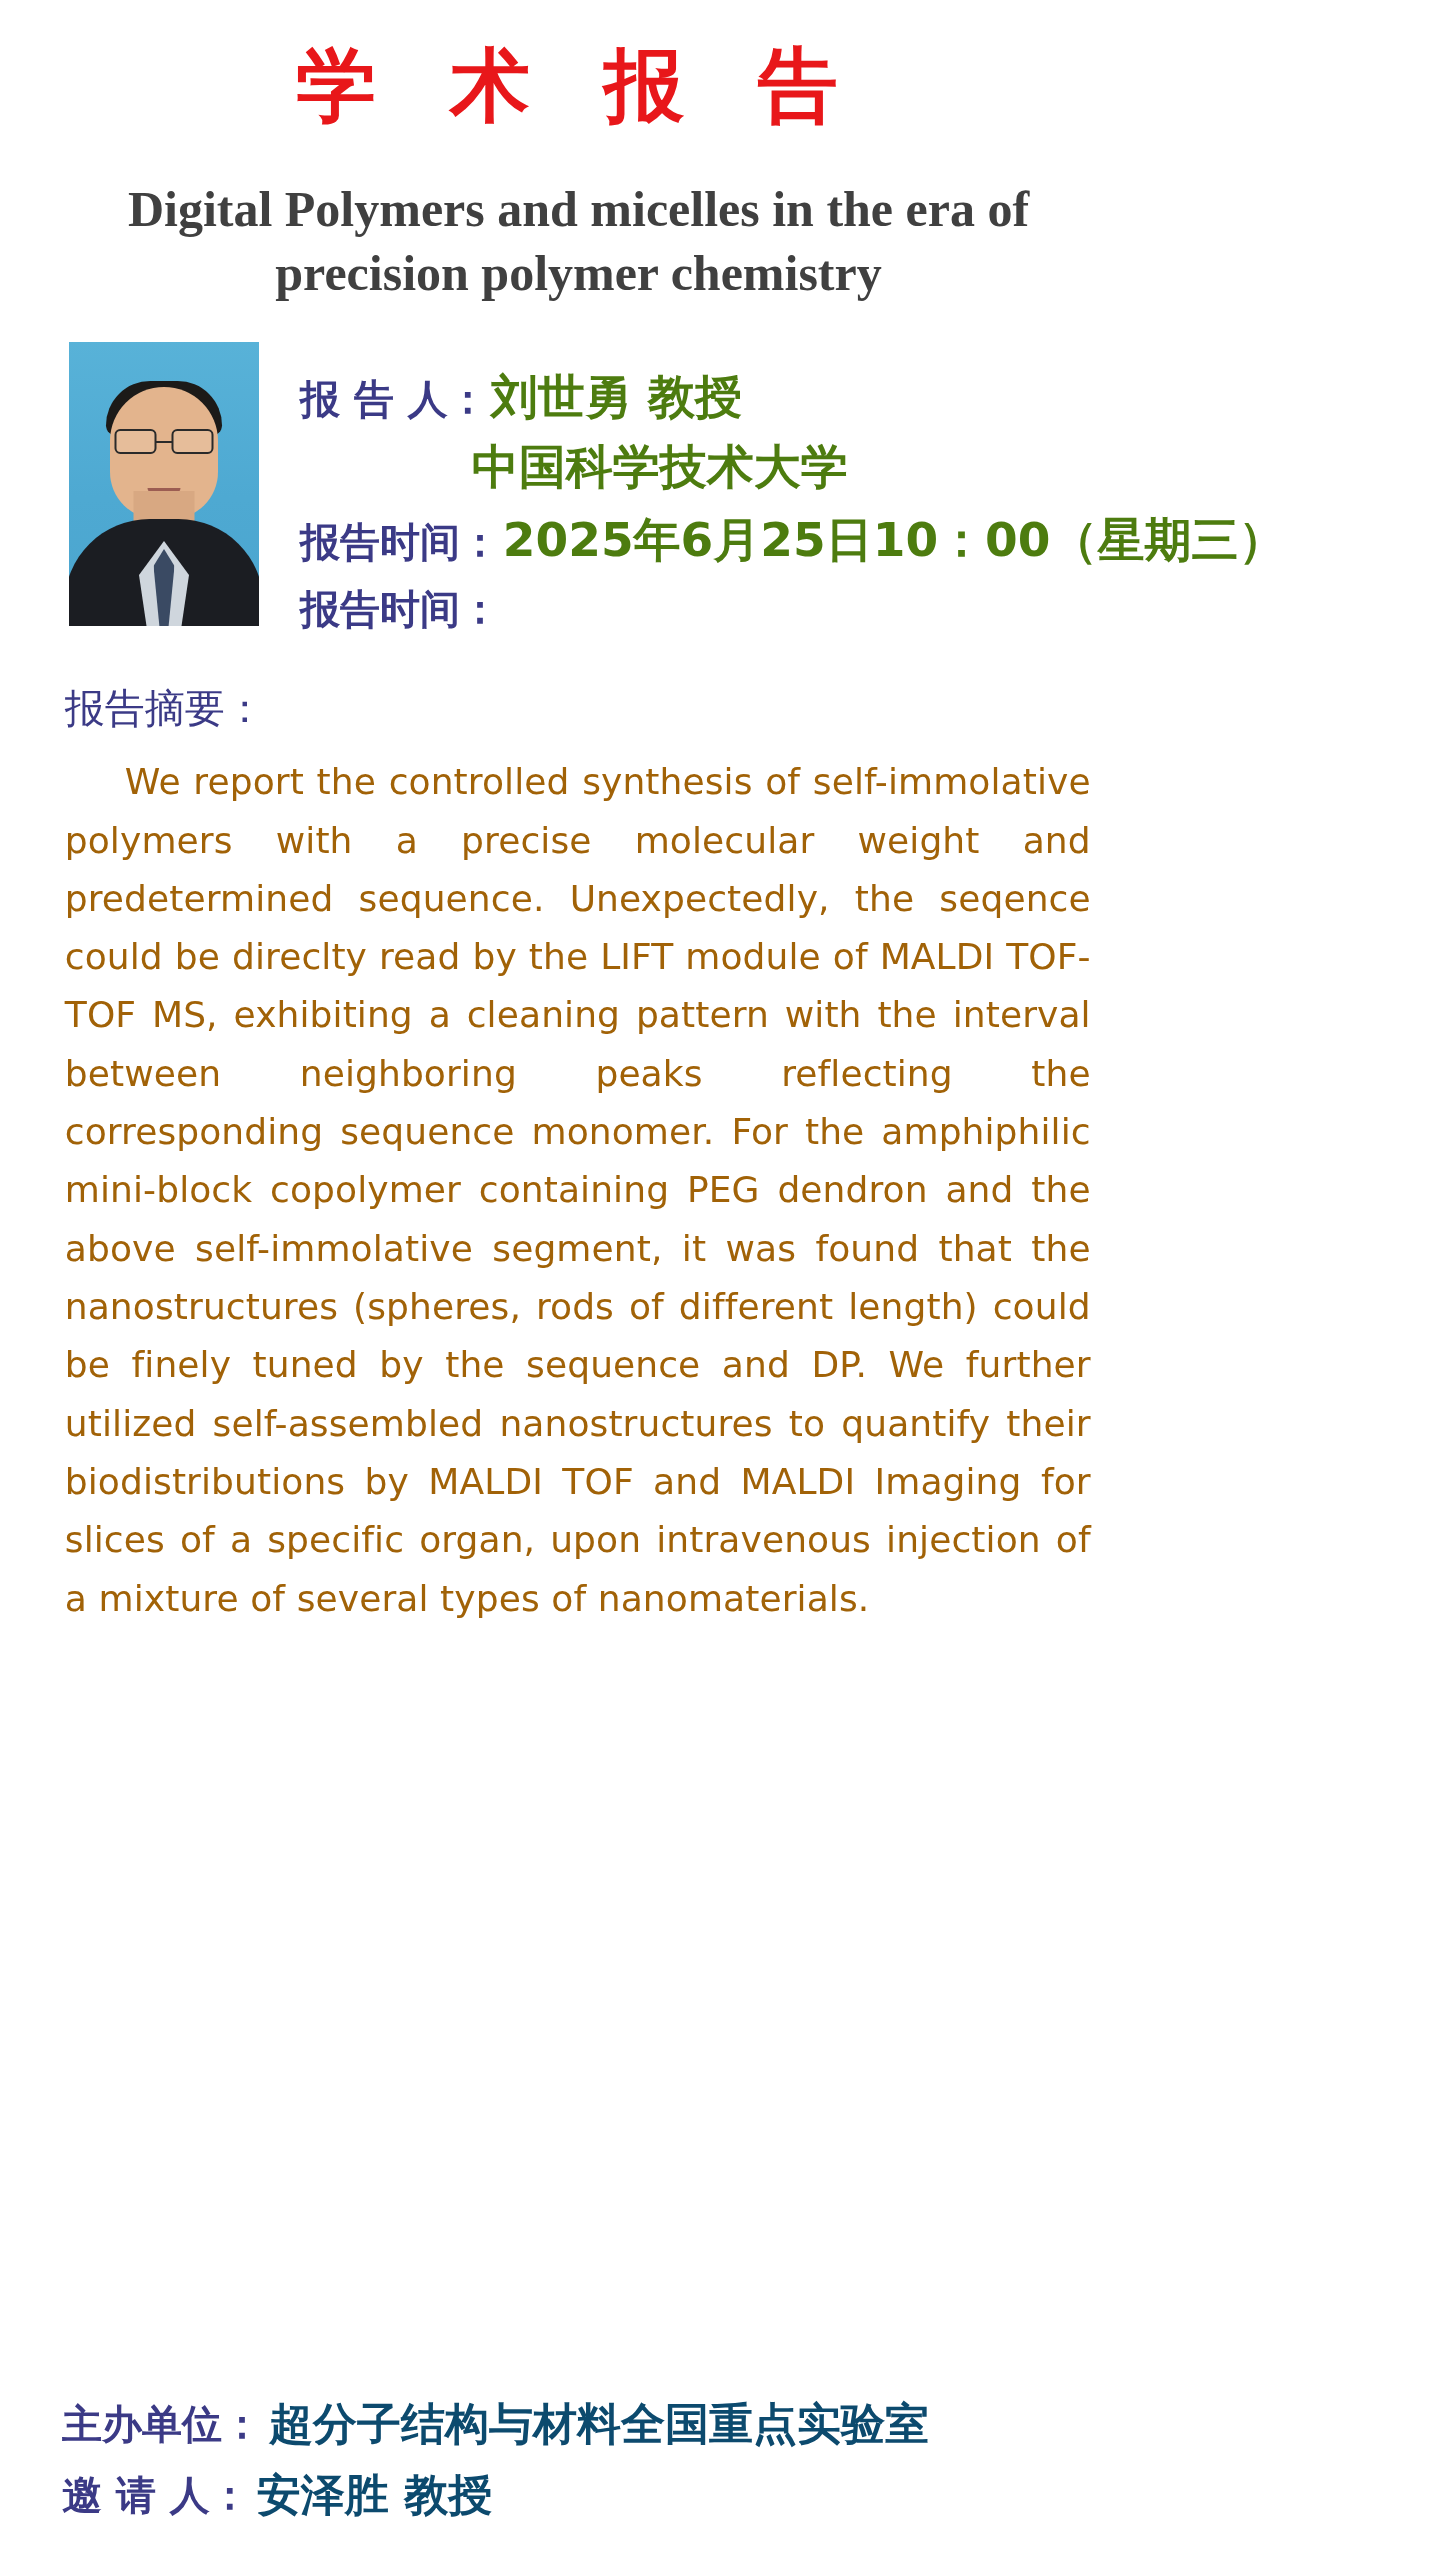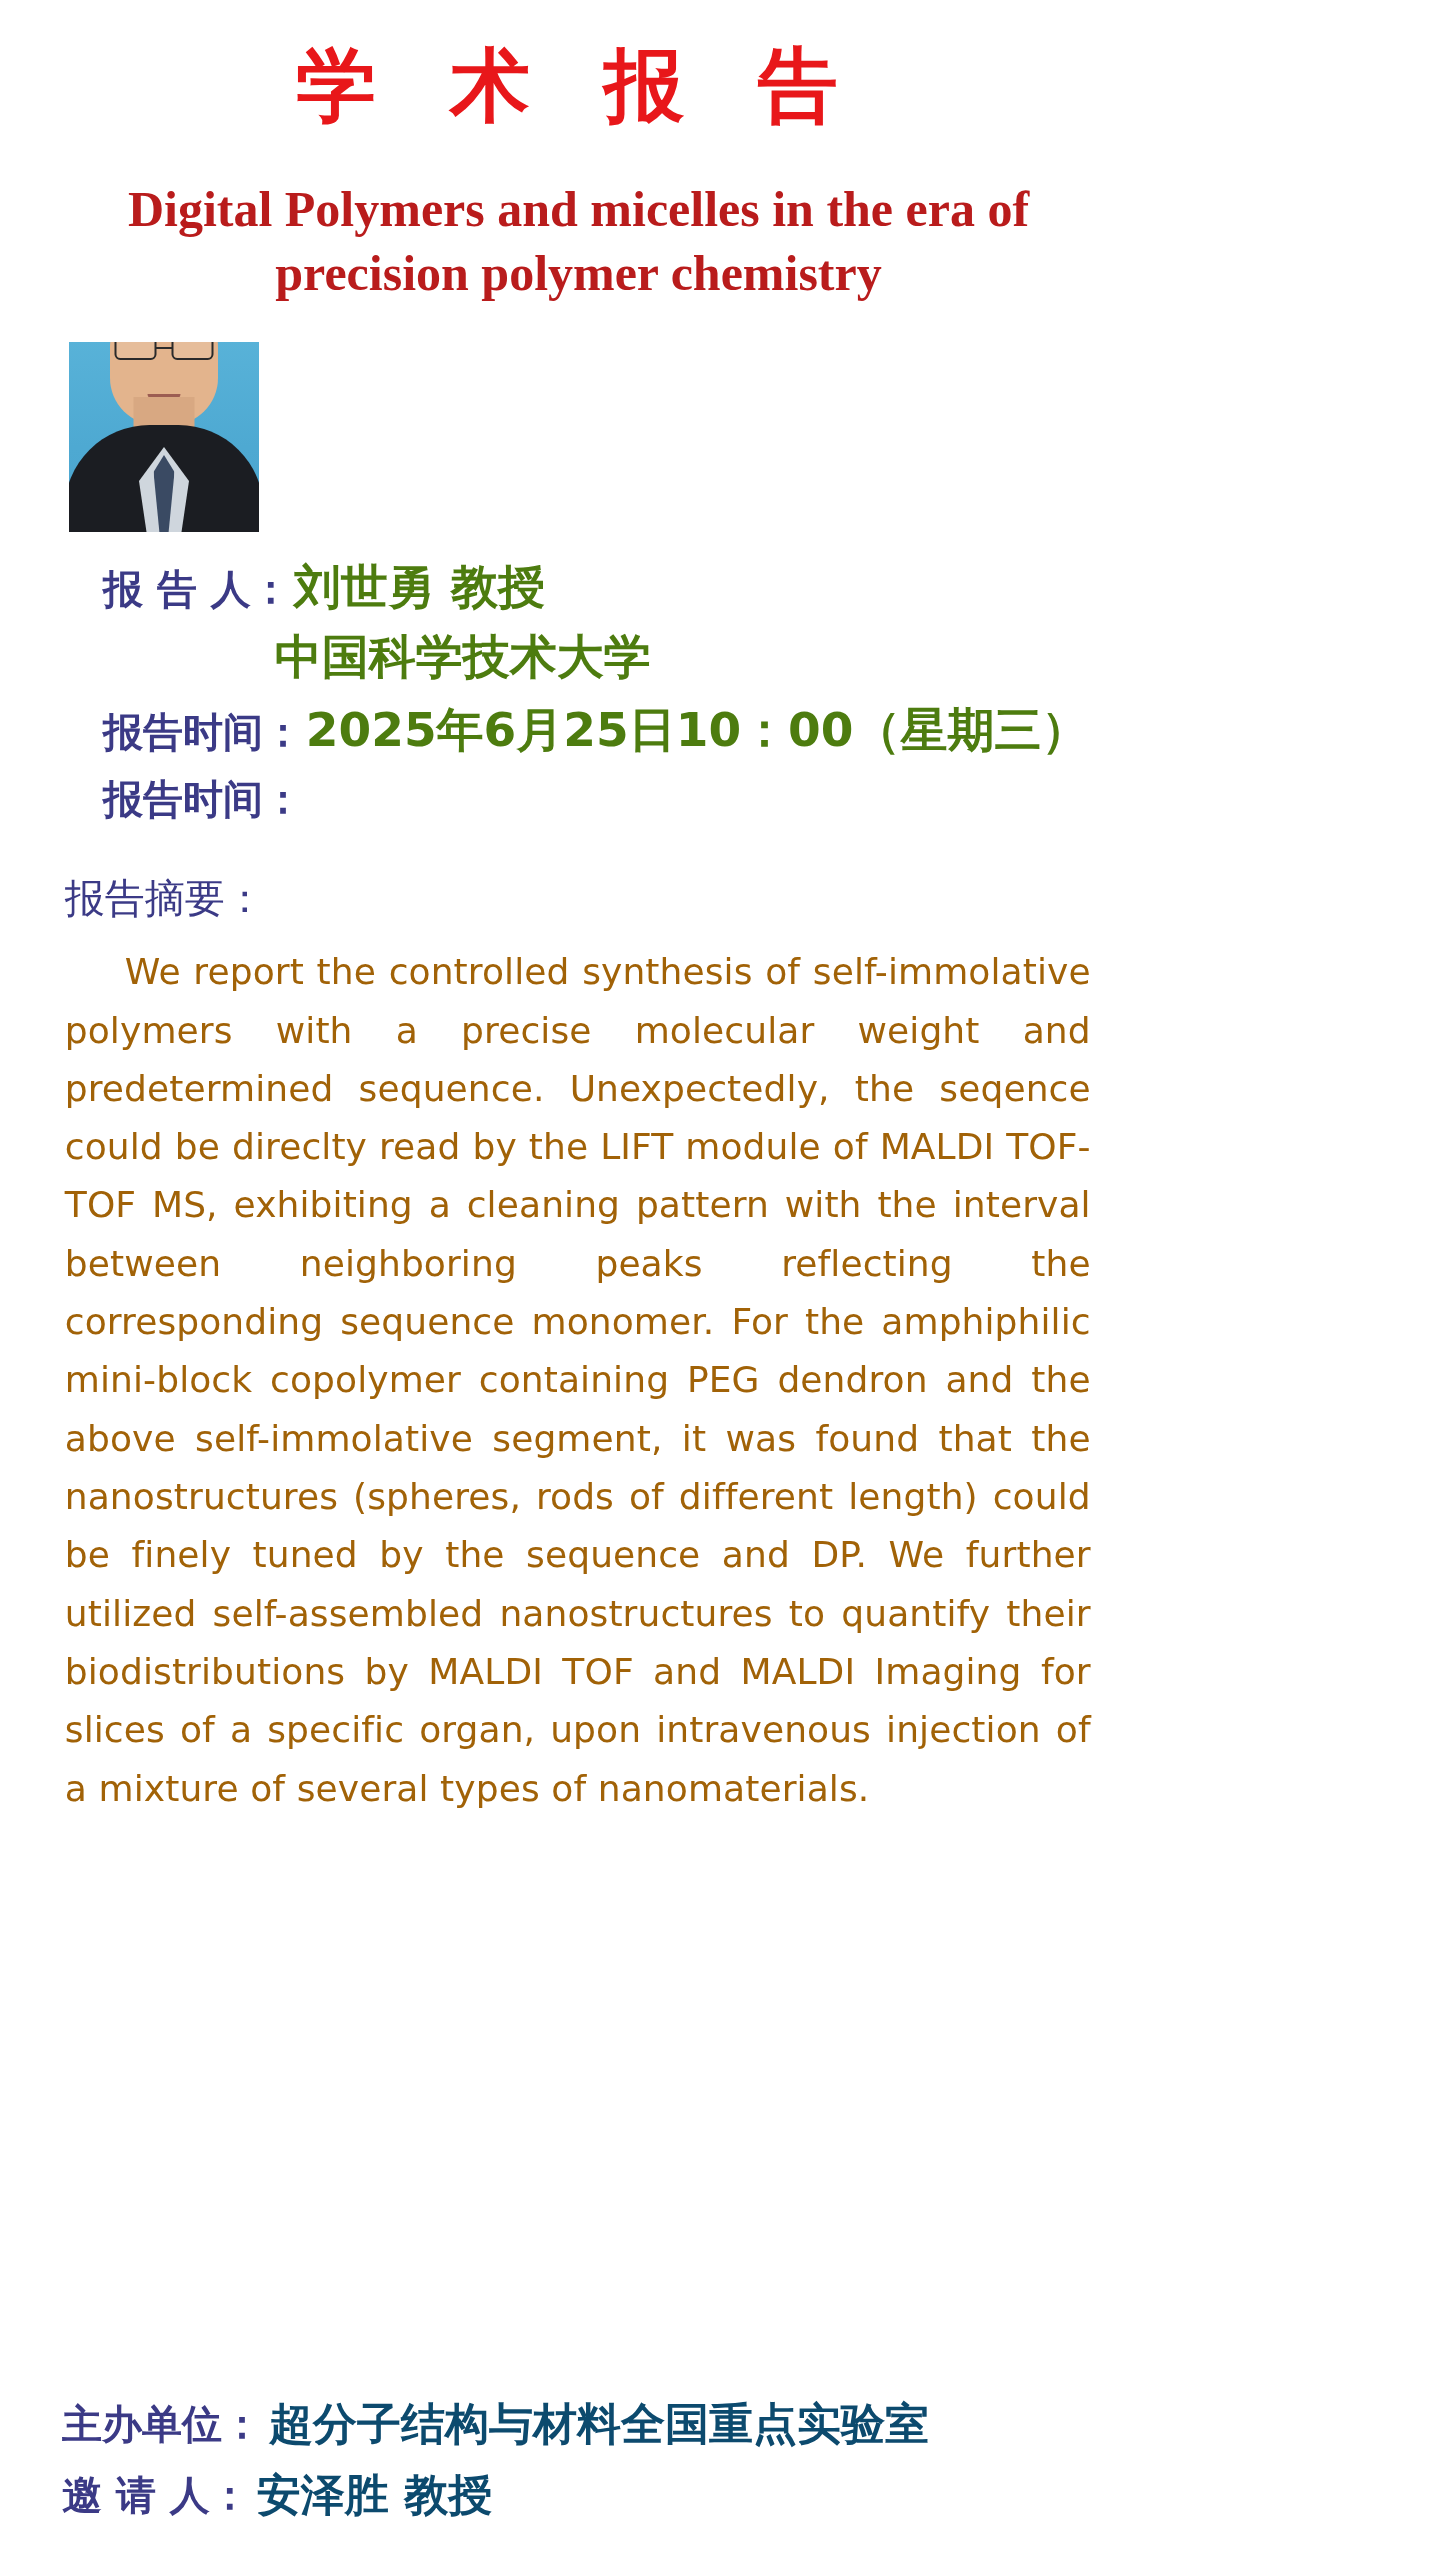--- a/index.html
+++ b/index.html
@@ -34,31 +34,30 @@
     line-height: 1.2;
     white-space: pre;
   }
 
   .talk-title {
     text-align: center;
     font-family: "Liberation Serif", "DejaVu Serif", serif;
     font-weight: bold;
     font-size: 50px;
     line-height: 1.28;
-    color: #b91c1c;
+    color: #404040;
     margin-top: 44px;
     padding: 0 28px;
   }
 
   
   .speaker-block {
     display: flex;
     align-items: flex-start;
     margin-top: 37px;
-    flex-direction: column;
   }
   .portrait {
     width: 190px;
     height: 284px;
     flex: 0 0 190px;
     background: linear-gradient(180deg, #58b2d8 0%, #4ea9d2 55%, #4ba5cf 100%);
     position: relative;
     overflow: hidden;
     margin-left: 7px;
   }

